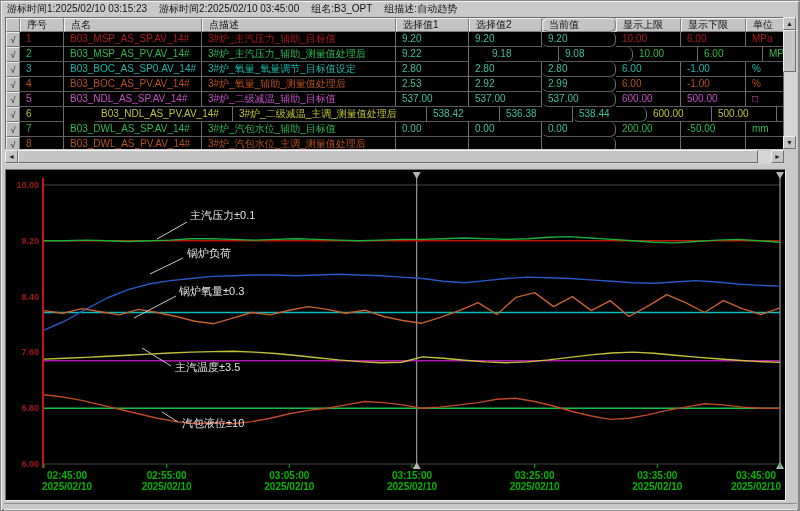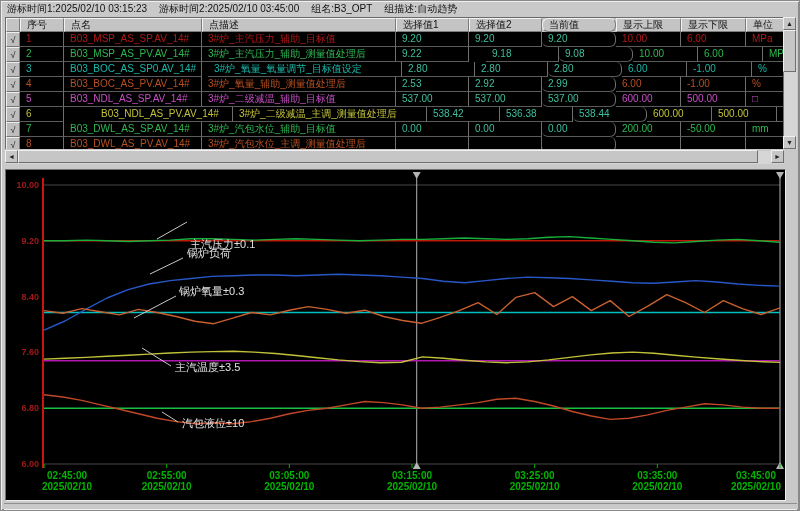--- a/index.html
+++ b/index.html
@@ -85,21 +85,21 @@
         <div class="cell c5" style="color: rgb(63, 191, 159); margin-left: 17px;">9.18</div>
         <div class="cell c6" style="color: rgb(63, 191, 159);">9.08</div>
         <div class="cell c7" style="color: rgb(46, 184, 80);">10.00</div>
         <div class="cell c8" style="color: rgb(46, 184, 80);">6.00</div>
         <div class="cell c9" style="color: rgb(46, 184, 80);">MPa</div>
       </div>
       <div class="trow">
         <div class="cell c0 chk">√</div>
         <div class="cell c1" style="color: rgb(24, 184, 168);">3</div>
         <div class="cell c2" style="color: rgb(24, 184, 168);">B03_BOC_AS_SP0.AV_14#</div>
-        <div class="cell c3" style="color: rgb(24, 184, 168); margin-left: 6px;">3#炉_氧量_氧量调节_目标值设定</div>
+        <div class="cell c3" style="color: rgb(24, 184, 168);">3#炉_氧量_氧量调节_目标值设定</div>
         <div class="cell c4" style="color: rgb(63, 191, 159);">2.80</div>
         <div class="cell c5" style="color: rgb(63, 191, 159);">2.80</div>
         <div class="cell c6" style="color: rgb(63, 191, 159);">2.80</div>
         <div class="cell c7" style="color: rgb(24, 184, 168);">6.00</div>
         <div class="cell c8" style="color: rgb(24, 184, 168);">-1.00</div>
         <div class="cell c9" style="color: rgb(24, 184, 168);">%</div>
       </div>
       <div class="trow">
         <div class="cell c0 chk">√</div>
         <div class="cell c1" style="color: rgb(184, 80, 32);">4</div>
@@ -201,21 +201,21 @@
         <polygon points="770,2 778,2 774,9" fill="#b4b4b4"></polygon>
         <polygon points="770,299 778,299 774,292" fill="#b4b4b4"></polygon>
         <line x1="38" y1="294" x2="38" y2="298" stroke="#00b400" stroke-width="1"></line>
         <line x1="160.66666666666669" y1="294" x2="160.66666666666669" y2="298" stroke="#00b400" stroke-width="1"></line>
         <line x1="283.33333333333337" y1="294" x2="283.33333333333337" y2="298" stroke="#00b400" stroke-width="1"></line>
         <line x1="406" y1="294" x2="406" y2="298" stroke="#00b400" stroke-width="1"></line>
         <line x1="528.6666666666667" y1="294" x2="528.6666666666667" y2="298" stroke="#00b400" stroke-width="1"></line>
         <line x1="651.3333333333334" y1="294" x2="651.3333333333334" y2="298" stroke="#00b400" stroke-width="1"></line>
         <line x1="774" y1="294" x2="774" y2="298" stroke="#00b400" stroke-width="1"></line>
       </svg>
-  <div class="ann" style="left: 184px; top: 38px; margin-top: 29px;">主汽压力±0.1</div>
+  <div class="ann" style="left: 184px; top: 38px;">主汽压力±0.1</div>
       <div class="ann" style="left: 181px; top: 76px;">锅炉负荷</div>
       <div class="ann" style="left: 173px; top: 114px;">锅炉氧量±0.3</div>
       <div class="ann" style="left: 169px; top: 190px;">主汽温度±3.5</div>
       <div class="ann" style="left: 176px; top: 246px;">汽包液位±10</div>
       <div class="ylab" style="top: 10px;">10.00</div>
       <div class="ylab" style="top: 65.8px;">9.20</div>
       <div class="ylab" style="top: 121.6px;">8.40</div>
       <div class="ylab" style="top: 177.4px;">7.60</div>
       <div class="ylab" style="top: 233.2px;">6.80</div>
       <div class="ylab" style="top: 289px;">6.00</div>

